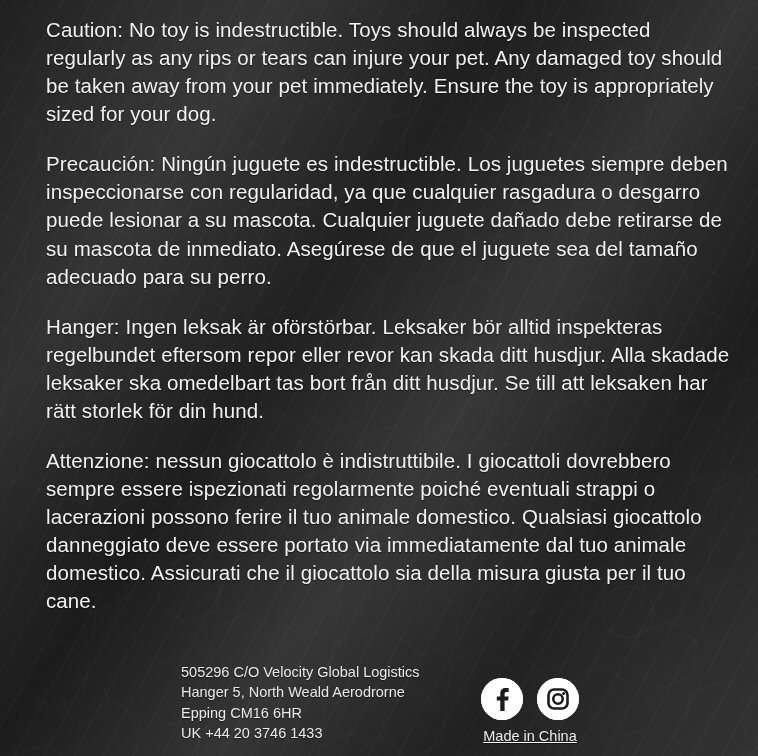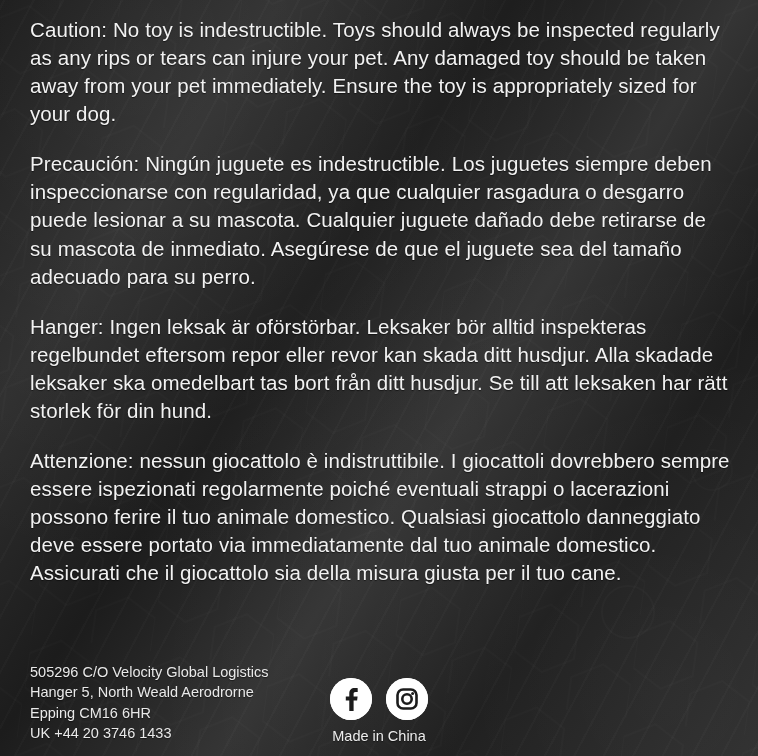--- a/index.html
+++ b/index.html
@@ -43,51 +43,52 @@
     opacity: 0.40;
     pointer-events: none;
   }
   .content {
     position: relative;
     padding: 16px 28px 0 30px;
     box-sizing: border-box;
     height: 100%;
   }
   p.para {
-    margin: 0 0 22px 0;
+    margin: 0 0 22px 16px;
     font-size: 20.5px;
     line-height: 1.37;
     letter-spacing: 0.1px;
     color: #f2f2f2;
     text-shadow: 0 1px 1px rgba(0,0,0,0.55);
   }
   p.para .lead {
     font-weight: normal;
   }
   .footer {
     position: absolute;
     left: 30px;
     right: 22px;
     bottom: 12px;
     display: flex;
     align-items: flex-end;
-    justify-content: flex-start;
+    justify-content: center;
   }
   .addr-block {
     font-size: 14.5px;
     line-height: 1.42;
     color: #e9e9e9;
     text-shadow: 0 1px 1px rgba(0,0,0,0.5);
     white-space: pre-line;
   }
   .addr-uk { width: 300px; }
   .addr-eu { width: 250px; margin-left: 8px; }
   .social {
     text-align: center;
     margin-right: 6px;
+    text-decoration: underline;
   }
   .social-icons {
     display: flex;
     gap: 14px;
     justify-content: center;
     margin-bottom: 8px;
   }
   .icon-circle {
     width: 42px;
     height: 42px;

